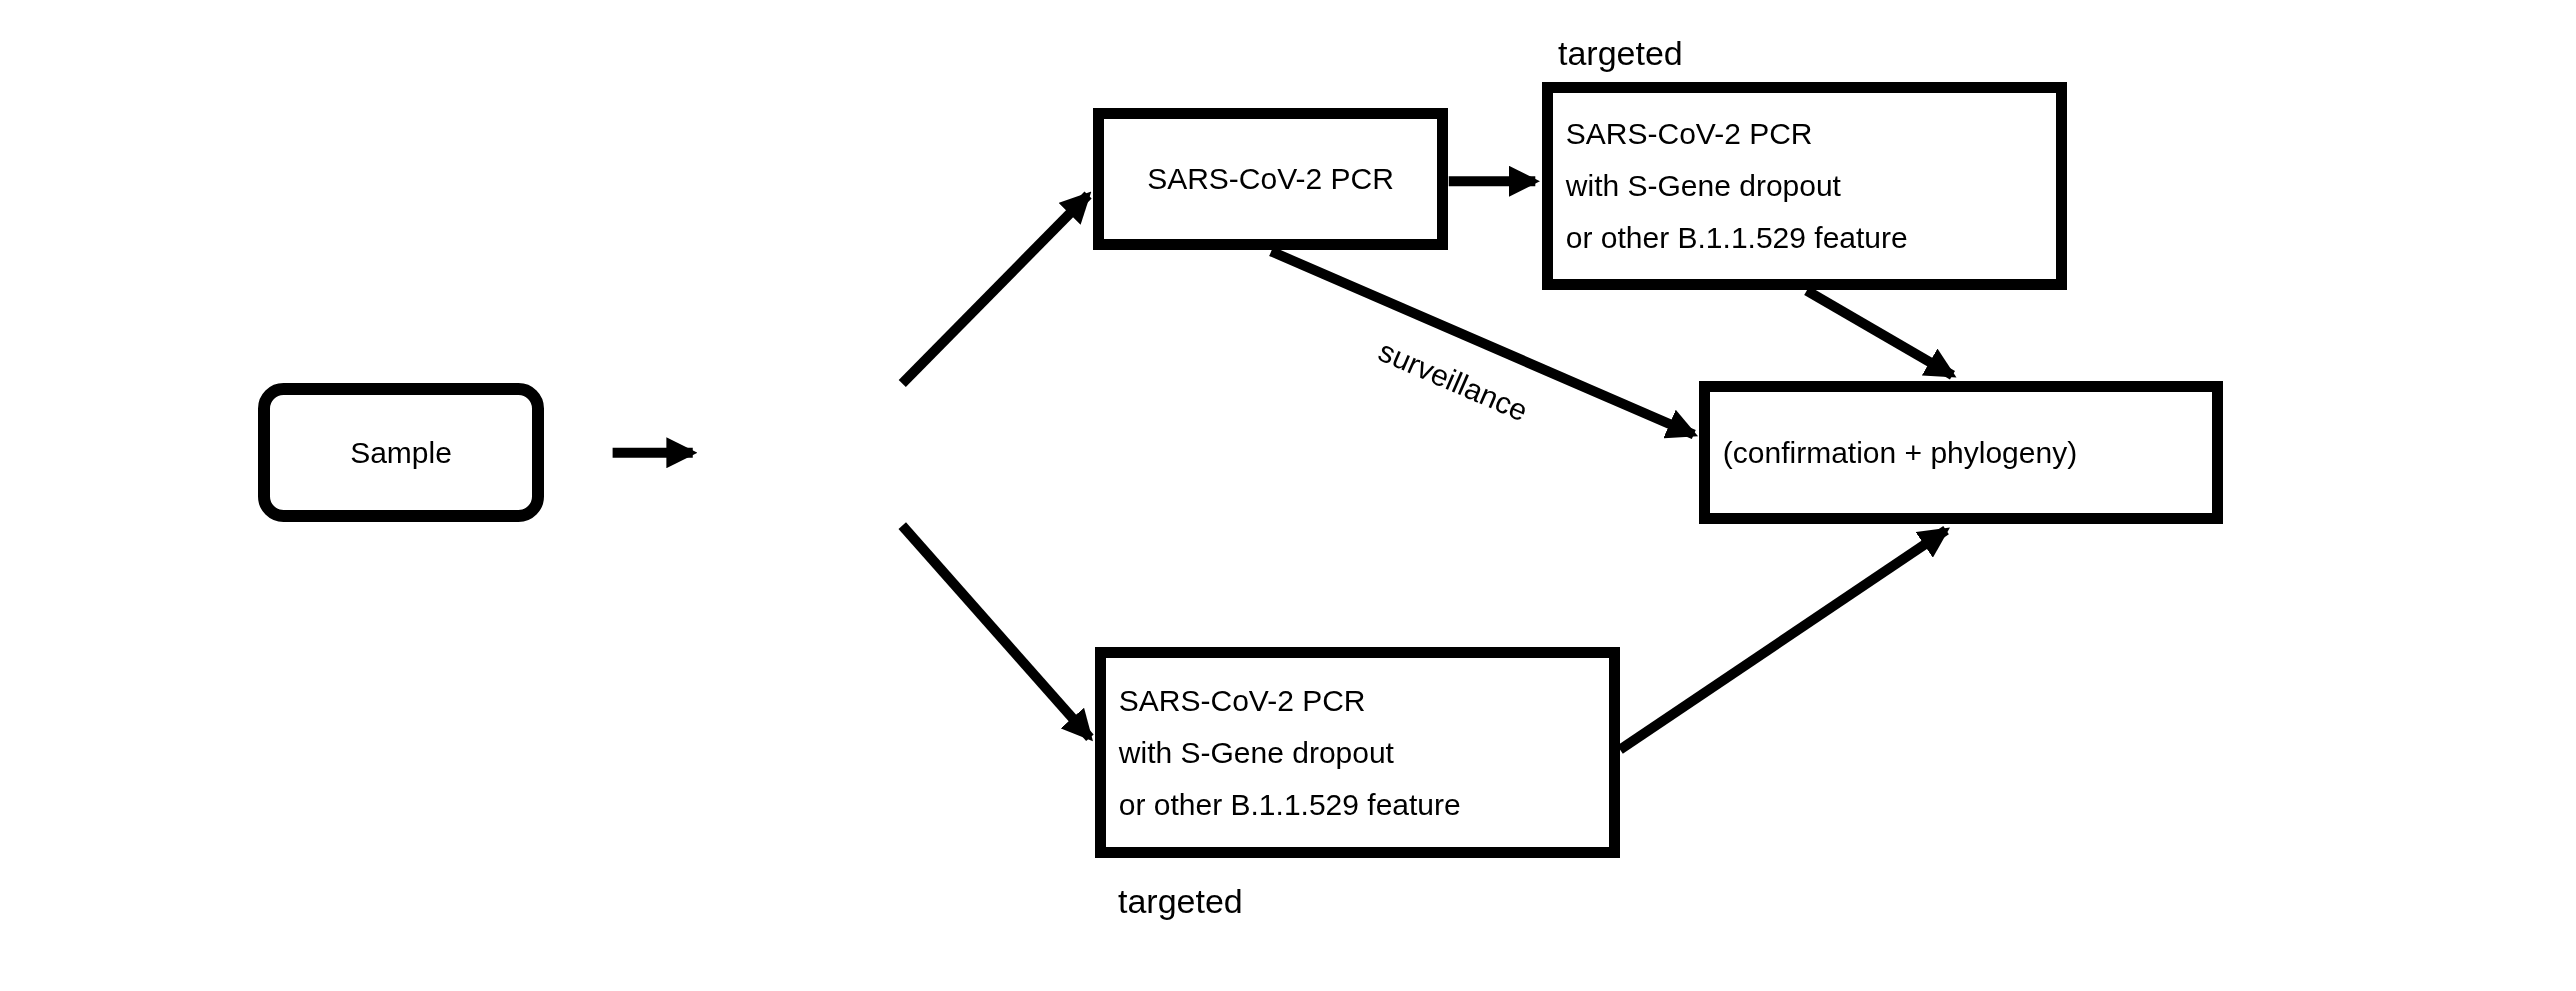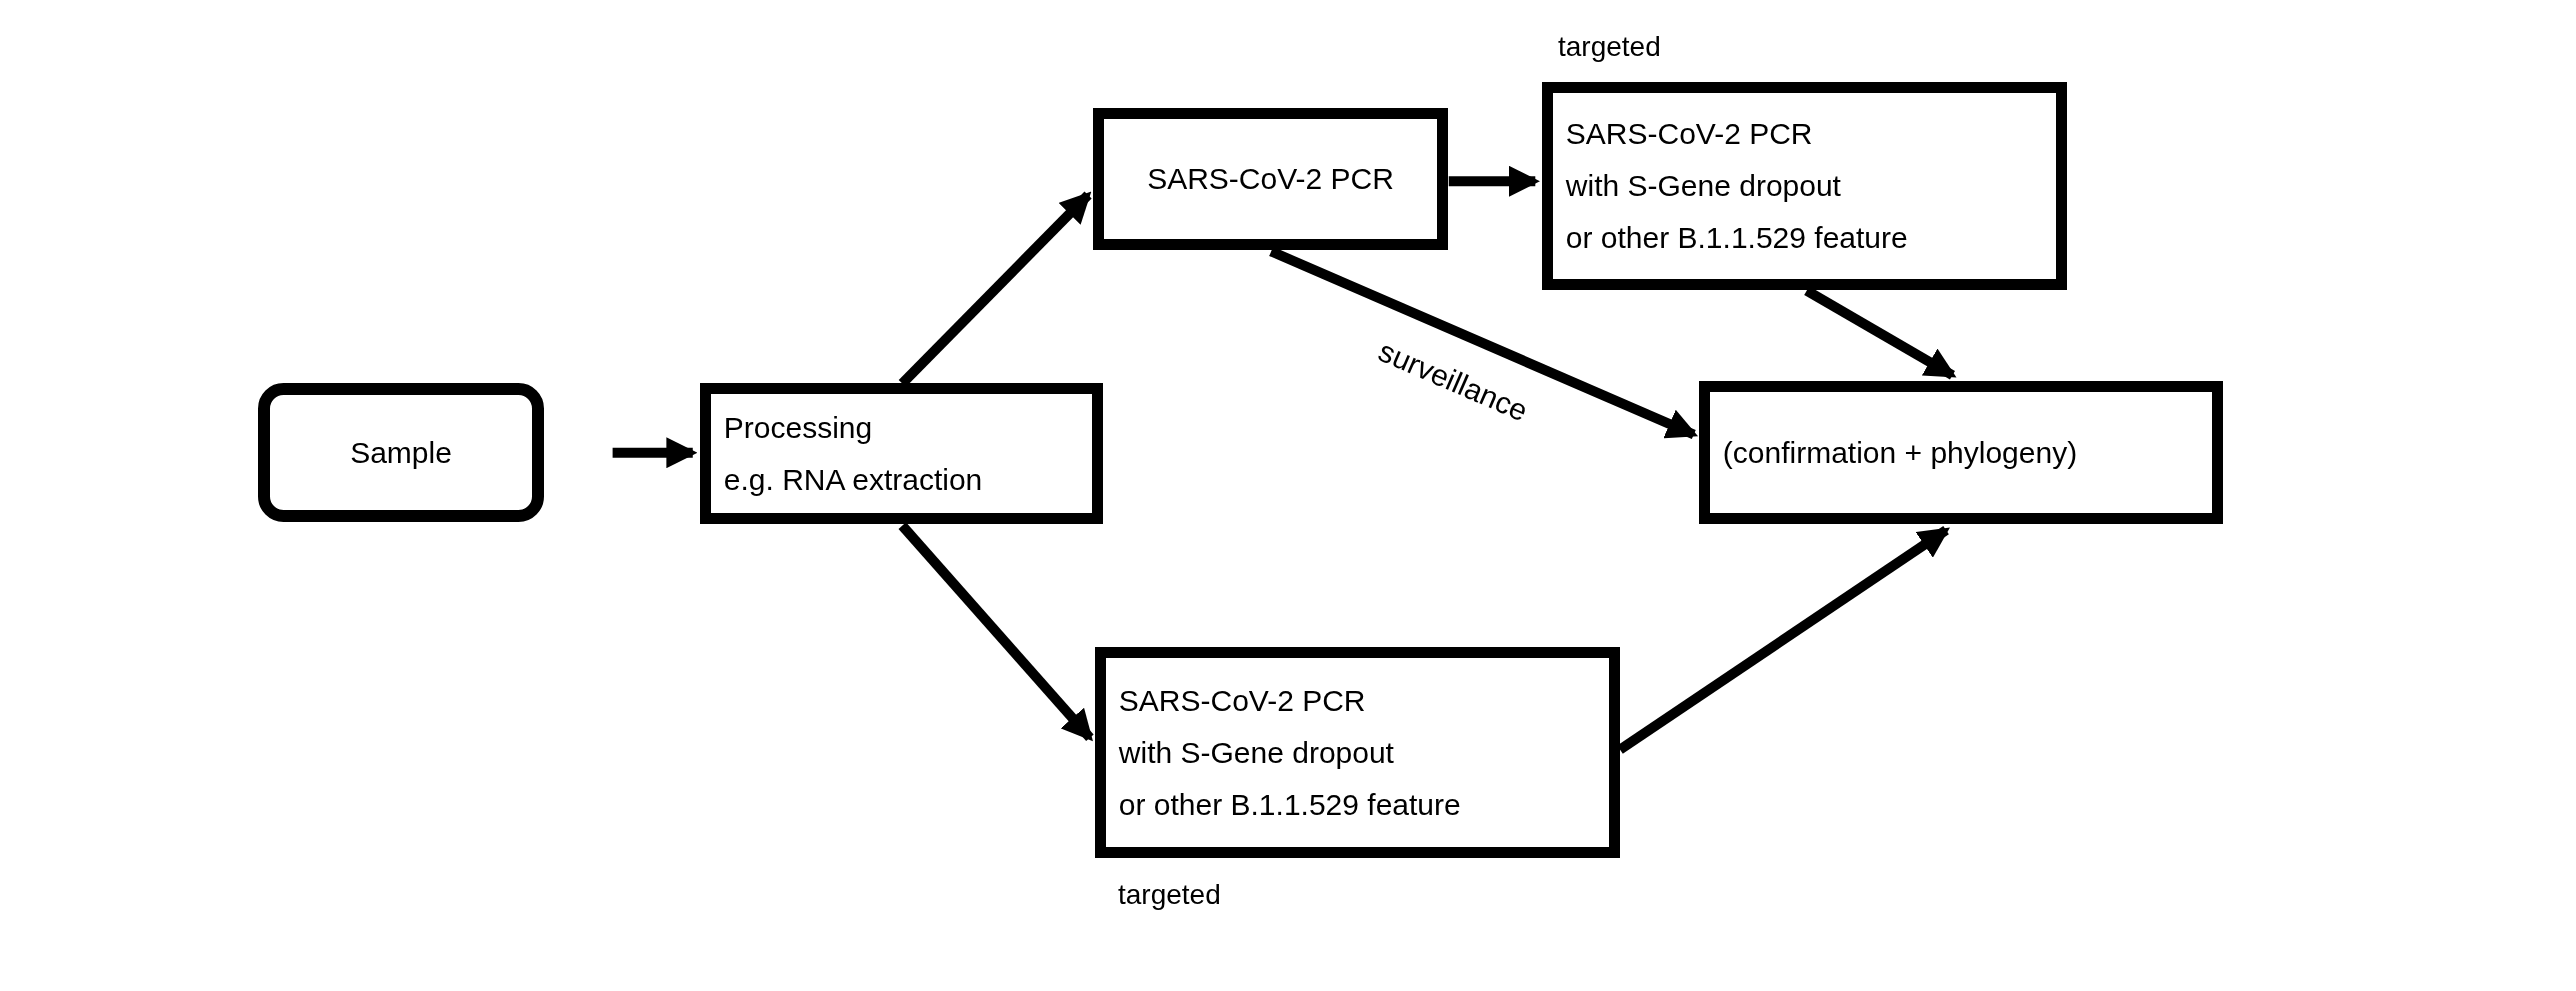--- a/index.html
+++ b/index.html
@@ -40,23 +40,24 @@
     border-width: 12px;
   }
   .node-sample     { left: 258px;  top: 383px; width: 286px; height: 139px; }
   .node-processing { left: 700px;  top: 383px; width: 403px; height: 141px; padding-left: 16.4px; }
   .node-pcr        { left: 1093px; top: 108px; width: 355px; height: 142px; }
   .node-dropout-top    { left: 1542px; top: 82px;  width: 525px; height: 208px; }
   .node-sequencing     { left: 1699px; top: 381px; width: 524px; height: 143px; padding-left: 11px; }
   .node-dropout-bottom { left: 1095px; top: 647px; width: 525px; height: 211px; }
   .small-label {
     position: absolute;
-    font-size: 28px;
+    font-size: 34px;
     line-height: 36px;
     white-space: nowrap;
+    margin-top: 6px;
   }
   .label-targeted-top    { left: 1558px; top: 29px; }
   .label-targeted-bottom { left: 1118px; top: 877px; }
   svg.edges-layer {
     position: absolute;
     left: 0; top: 0;
     width: 2576px;
     height: 991px;
     pointer-events: none;
   }
@@ -96,24 +97,20 @@
 
     <line x1="1778" y1="823" x2="2136" y2="582" marker-end="url(#ah)"></line>
 
     <text x="1595" y="418" text-anchor="middle" dominant-baseline="central" transform="rotate(23.4 1595 418)">surveillance</text>
   </svg>
 
   <div class="box rounded center-text node-sample">
     <span>Sample</span>
   </div>
 
-  <div class="box left-text node-processing">
-    <span>Processing</span>
-    <span>e.g. RNA extraction</span>
-  </div>
 
   <div class="box center-text node-pcr">
     <span>SARS-CoV-2 PCR</span>
   </div>
 
   <div class="box left-text node-dropout-top">
     <span>SARS-CoV-2 PCR</span>
     <span>with S-Gene dropout</span>
     <span>or other B.1.1.529 feature</span>
   </div>

